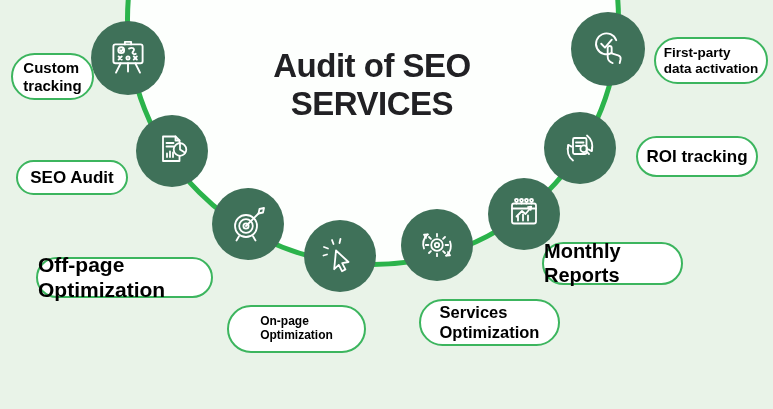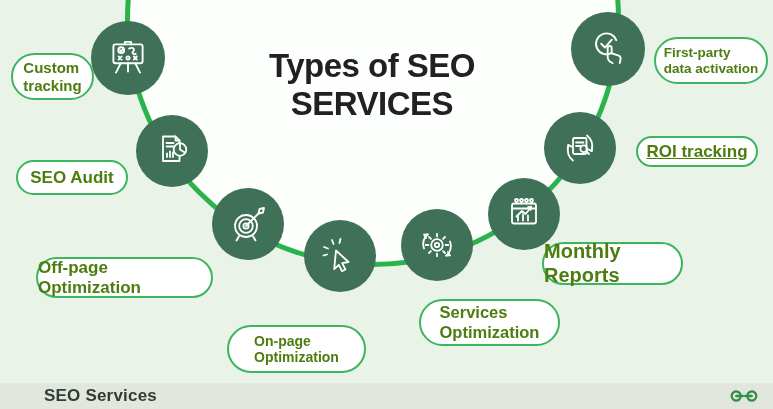--- a/index.html
+++ b/index.html
@@ -21,42 +21,42 @@
   .node{
     position:absolute;width:72px;height:72px;border-radius:50%;
     background:#3f7159;z-index:2;display:flex;align-items:center;justify-content:center;
   }
   .node.lg{width:74px;height:74px;}
   .node svg{display:block;}
   .pill{
     position:absolute;box-sizing:border-box;background:#ffffff;
     border:2px solid #3cb55e;border-radius:26px;z-index:3;
     display:flex;align-items:center;justify-content:center;
-    color:#4d7c0f;font-weight:700;line-height:1.16;
+    color:#000000;font-weight:700;line-height:1.16;
   }
   .pill .inner{text-align:left;}
   .pill .line{display:block;}
   .footer{
     position:absolute;left:0;top:383px;width:773px;height:26px;
     background:#e2e7de;z-index:4;display:flex;align-items:center;
   }
   .footer-label{
     margin-left:44px;font-size:17px;font-weight:600;color:#313b37;letter-spacing:0.2px;
   }
   .footer-logo{position:absolute;right:12px;top:4px;}
 </style>
 </head>
 <body>
 
 <div class="stage">
 
   <div class="big-circle"></div>
 
   <div class="title">
-    <div>Types of SEO</div>
+    <div>Audit of SEO</div>
     <div>SERVICES</div>
   </div>
 
   <div class="node lg" style="left:91px;top:21px;">
     <svg width="48" height="48" viewBox="0 0 46 46">
       <g fill="none" stroke="#ffffff" stroke-width="1.8" stroke-linecap="round" stroke-linejoin="round">
         <rect x="9" y="10" width="28" height="18" rx="2"></rect>
         <path d="M20 10 v-2.5 h6 V10"></path>
         <path d="M16 28 l-4.5 9 M30 28 l4.5 9 M23 28 v8"></path>
         <circle cx="16.5" cy="15.5" r="2.8"></circle>
@@ -170,58 +170,47 @@
     <div class="inner">
       <span class="line">Custom</span>
       <span class="line">tracking</span>
     </div>
   </div>
 
   <div class="pill" style="left:16px;top:160px;width:112px;height:35px;font-size:17px;">
     <span>SEO Audit</span>
   </div>
 
-  <div class="pill" style="left:36px;top:257px;width:177px;height:41px;font-size:17px;">
+  <div class="pill" style="left:36px;top:257px;width:177px;height:41px;font-size:21px;">
     <span>Off-page Optimization</span>
   </div>
 
-  <div class="pill" style="left:227px;top:305px;width:139px;height:48px;font-size:14px;margin-top:20px;">
+  <div class="pill" style="left:227px;top:305px;width:139px;height:48px;font-size:12px;">
     <div class="inner">
       <span class="line">On-page</span>
       <span class="line">Optimization</span>
     </div>
   </div>
 
   <div class="pill" style="left:419px;top:299px;width:141px;height:47px;font-size:16.5px;">
     <div class="inner">
       <span class="line">Services</span>
       <span class="line">Optimization</span>
     </div>
   </div>
 
   <div class="pill" style="left:542px;top:242px;width:141px;height:43px;font-size:20px;">
     <span>Monthly Reports</span>
   </div>
 
-  <div class="pill" style="left:636px;top:136px;width:122px;height:31px;font-size:17px;text-decoration:underline;">
+  <div class="pill" style="left:636px;top:136px;width:122px;height:41px;font-size:17px;">
     <span>ROI tracking</span>
   </div>
 
   <div class="pill" style="left:654px;top:37px;width:114px;height:47px;font-size:13.5px;">
     <div class="inner">
       <span class="line">First-party</span>
       <span class="line">data activation</span>
     </div>
   </div>
 
-  <div class="footer">
-    <span class="footer-label">SEO Services</span>
-    <svg class="footer-logo" width="34" height="18" viewBox="0 0 48 20">
-      <g fill="none" stroke="#2f8d46" stroke-width="3.2" stroke-linecap="round">
-        <path d="M18.8 7.3 A6.4 6.4 0 1 0 18.8 12.7"></path>
-        <path d="M13 10 H22.5"></path>
-        <path d="M29.2 7.3 A6.4 6.4 0 1 1 29.2 12.7"></path>
-        <path d="M25.5 10 H35"></path>
-      </g>
-    </svg>
-  </div>
 
 </div>
 
 </body></html>

